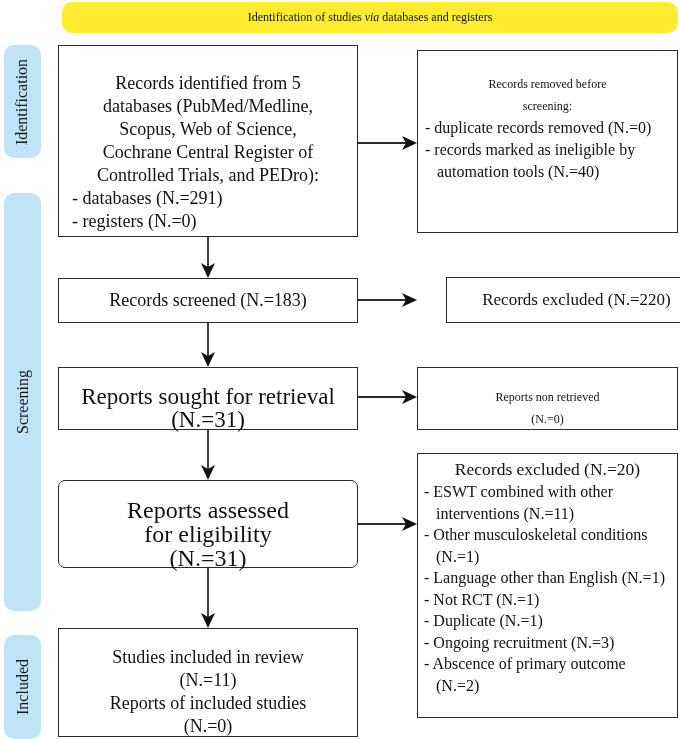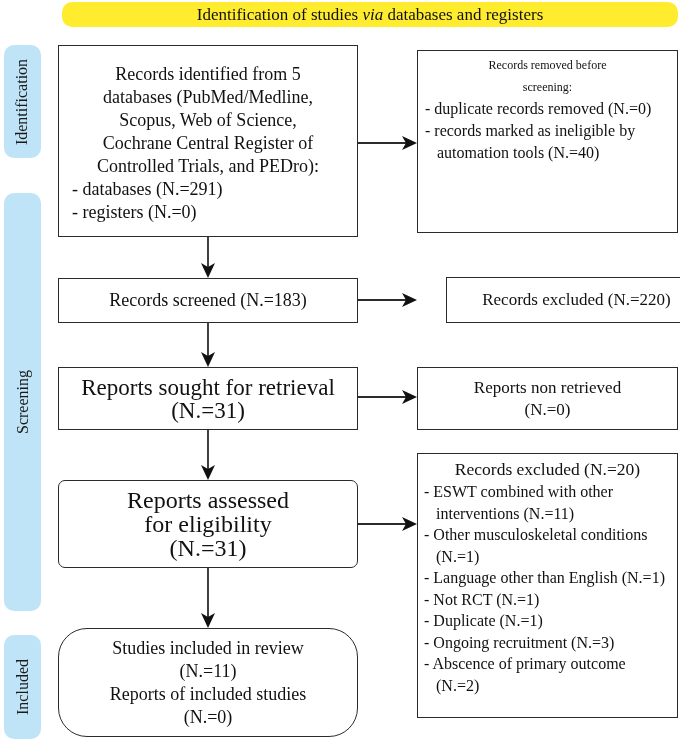--- a/index.html
+++ b/index.html
@@ -9,25 +9,25 @@
     height: 739px;
     background: #ffffff;
     font-family: "Liberation Serif", "DejaVu Serif", serif;
     color: #111111;
     overflow: hidden;
   }
   
   .banner {
     position: absolute;
     left: 62px; top: 2px;
-    width: 616px; height: 25px;
+    width: 616px; height: 31px;
     background: #ffec2f;
     border-radius: 10px;
     display: flex; align-items: center; justify-content: center;
-    font-size: 17px;
+    font-size: 12px;
     white-space: nowrap;
   }
   .banner .it { font-style: italic; }
   
   .stage {
     position: absolute;
     left: 4px; width: 37px;
     background: #bfe4f7;
     border-radius: 10px;
     display: flex; align-items: center; justify-content: center;
@@ -48,38 +48,38 @@
     border: 1.5px solid #2b2b2b;
     box-sizing: border-box;
   }
   .col-left { left: 58px; width: 300px; }
   .col-right { left: 417px; width: 261px; }
   .center-flex {
     display: flex; flex-direction: column;
     align-items: center; justify-content: center;
     text-align: center;
   }
-  .lines { white-space: pre-line; }
+  .lines { white-space: pre-line; margin-top: 19px; }
   #box-identified { top: 45px; height: 192px; padding: 12px 10px 8px 10px;
     display: flex; flex-direction: column; justify-content: center; }
   #box-identified .heading { text-align: center; font-size: 18px; line-height: 23px; }
   #box-identified .list { font-size: 18px; line-height: 23px; text-align: left; padding-left: 3px; }
   #box-removed { top: 50px; height: 183px; padding: 3px 7px; }
   #box-removed .heading { text-align: center; font-size: 12px; line-height: 22px; }
   .bullets { font-size: 16px; line-height: 22px; text-align: left; }
   .bullet { padding-left: 12px; text-indent: -12px; }
   #box-screened { top: 278px; height: 45px; font-size: 18px; }
   #box-excluded-screening { top: 277px; height: 46px; font-size: 17px; margin-left: 29px; }
   #box-sought { top: 367px; height: 63px; font-size: 23px; line-height: 23px; }
-  #box-non-retrieved { top: 367px; height: 63px; font-size: 17px; line-height: 22px; }
+  #box-non-retrieved { top: 367px; height: 63px; font-size: 12px; line-height: 22px; }
   #box-assessed { top: 480px; height: 88px; font-size: 24px; line-height: 24px; border-radius: 7px; }
   #box-excluded-eligibility { top: 453px; height: 265px; padding: 4px 6px; }
   #box-excluded-eligibility .heading { text-align: center; font-size: 17.5px; line-height: 23px; }
   #box-excluded-eligibility .bullets { line-height: 21.5px; }
-  #box-included { top: 628px; height: 109px; font-size: 18px; line-height: 23px; border-radius: 29px; }
+  #box-included { top: 628px; height: 109px; font-size: 18px; line-height: 23px; }
   
   #arrows {
     position: absolute; left: 0; top: 0;
     width: 680px; height: 739px;
     pointer-events: none;
   }
   #arrows line { stroke: #2b2b2b; stroke-width: 1.8; }
   #arrows polygon { fill: #111111; }
 </style>
 </head>

